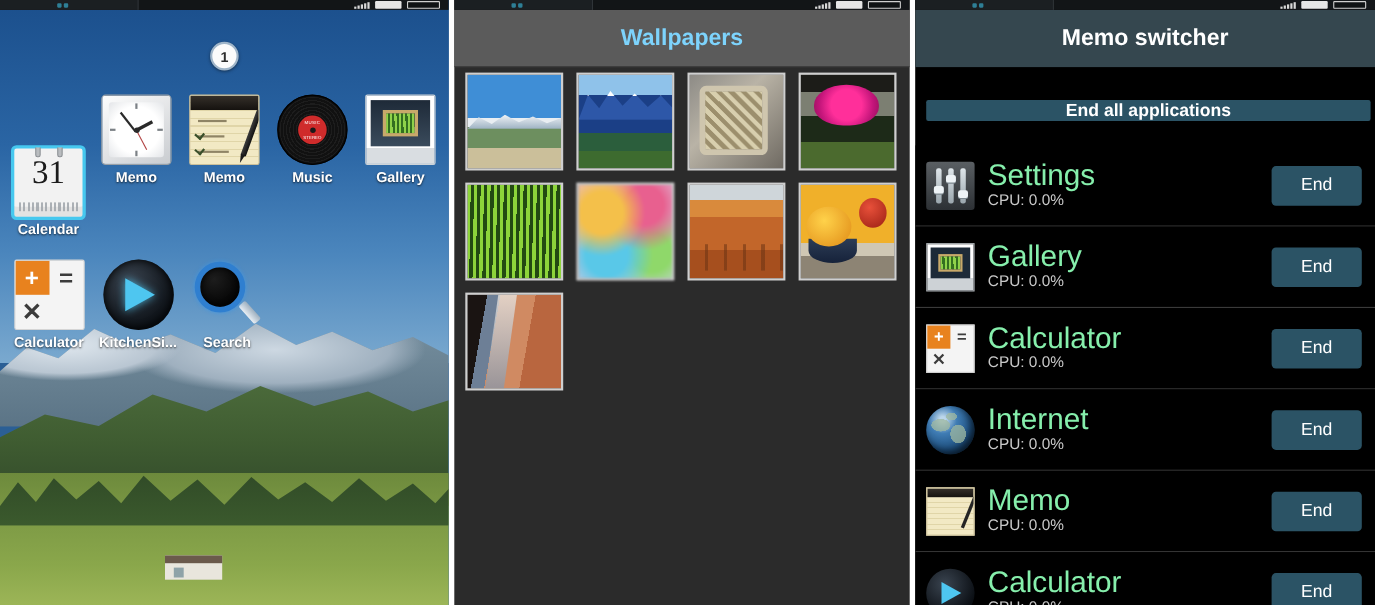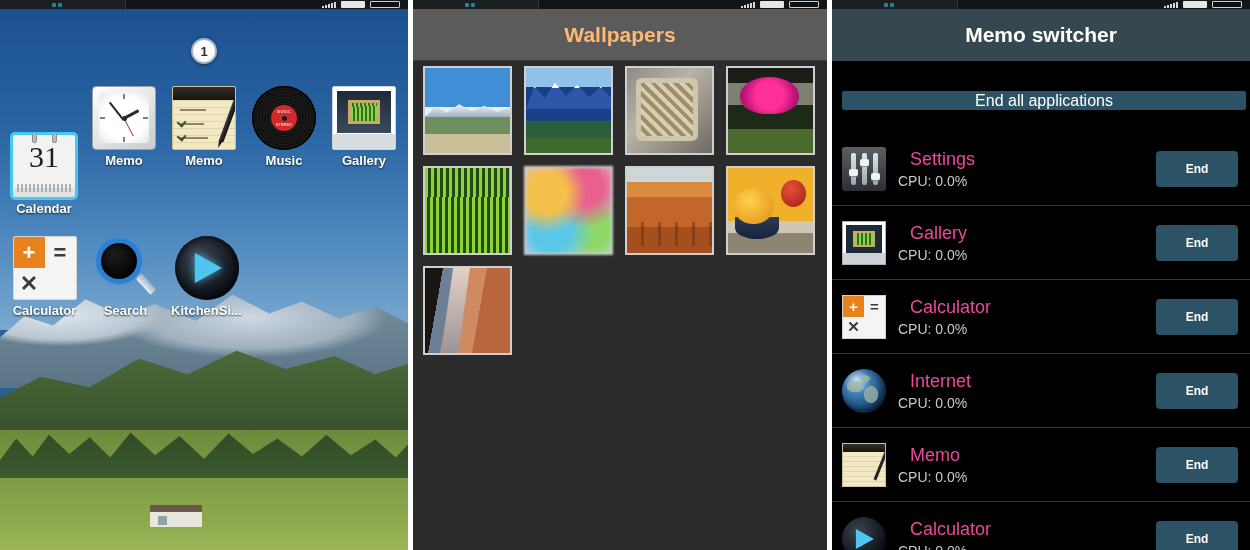--- a/index.html
+++ b/index.html
@@ -153,21 +153,21 @@
   .ic-ks .tri{ position:absolute; left:50%; top:50%; transform:translate(-45%,-50%);
       width:0; height:0; border-top:15px solid transparent; border-bottom:15px solid transparent;
       border-left:27px solid #4ec6f0; filter:drop-shadow(0 0 4px rgba(78,198,240,.8)); }
 
   
   .gap{ width:5px; height:550px; background:#ffffff; }
   .wall{ width:414px; background:#2b2b2b; }
   .wall-title{ position:absolute; top:9px; left:0; right:0; height:52px;
       background:#5b5b5b; border-bottom:1px solid #3d3d3d;
       display:flex; align-items:center; justify-content:center;
-      color:#fdba74; font-size:21px; font-weight:bold; }
+      color:#7dd3fc; font-size:21px; font-weight:bold; }
   .wall-grid{ position:absolute; top:66px; left:10px; right:10px; bottom:0;
       display:flex; flex-wrap:wrap; gap:11px 12px; align-content:flex-start; }
   .thumb{ width:89px; height:89px; border:2px solid #cfcfcf; background:#111;
       overflow:hidden; position:relative; }
   .t1{ background:linear-gradient(180deg,#3f8ed6 0 46%,#e9eef2 46% 56%,#6d8f5f 56% 78%,#cbbf9a 78% 100%); }
   .t1:after{ content:''; position:absolute; left:0; right:0; top:40%; height:18%;
       background:linear-gradient(180deg,#ffffff,#9fb3c4);
       clip-path:polygon(0 100%,12% 30%,26% 70%,40% 15%,55% 60%,70% 25%,85% 65%,100% 35%,100% 100%); }
   .t2{ background:linear-gradient(180deg,#8fc2ea 0 22%,#1b3f86 22% 62%,#2b5e3c 62% 82%,#3d6b2f 82% 100%); }
   .t2:after{ content:''; position:absolute; left:0; right:0; top:14%; height:34%;
@@ -205,31 +205,31 @@
 
   
   .task{ width:418px; background:#000000; }
   .task-title{ position:absolute; top:9px; left:0; right:0; height:52px;
       background:#35474f; display:flex; align-items:center; justify-content:center;
       color:#ffffff; font-size:21px; font-weight:bold; }
   .inuse{ position:absolute; top:61px; left:0; right:0; height:27px;
       background:#474747; color:#dcdcdc; font-size:15px;
       display:flex; align-items:center; padding-left:10px; }
   .endall-wrap{ position:absolute; top:88px; left:0; right:0; padding:3px 4px 5px 10px; }
-  .endall{ height:19px; background:#2b5365; color:#ffffff; font-size:16px; font-weight:normal;
+  .endall{ height:19px; background:#2b5365; color:#ffffff; font-size:16px; font-weight:bold;
       display:flex; align-items:center; justify-content:center; border-radius:2px; }
   .tasklist{ position:absolute; top:132px; left:0; right:0; bottom:0; overflow:hidden; }
   .trow{ height:74px; border-bottom:1px solid #3a3a3a; display:flex; align-items:center;
       padding:0 12px 0 10px; background:#000; }
   .trow .tico{ width:44px; height:44px; flex:0 0 44px; margin-right:12px; position:relative; }
   .trow .tmeta{ flex:1; min-width:0; }
-  .trow .tname{ color:#ec4899; font-size:18px; line-height:24px; white-space:nowrap;margin-left:12px; }
+  .trow .tname{ color:#86efac; font-size:27px; line-height:24px; white-space:nowrap; }
   .trow .tcpu{ color:#c9c9c9; font-size:14px; line-height:18px; margin-top:1px; }
-  .endbtn{ width:82px; height:36px; background:#2b5365; color:#ffffff; font-size:12px;
-      font-weight:bold; border-radius:4px; display:flex; align-items:center;
+  .endbtn{ width:82px; height:36px; background:#2b5365; color:#ffffff; font-size:16px;
+      font-weight:normal; border-radius:4px; display:flex; align-items:center;
       justify-content:center; flex:0 0 82px; }
 
   
   .si-settings{ background:linear-gradient(180deg,#5a5f63,#2c3034); border-radius:3px; }
   .si-settings .sl{ position:absolute; top:6px; width:5px; height:32px;
       background:linear-gradient(180deg,#dfe6ea,#9aa6ad); border-radius:2px; }
   .si-settings .sl:nth-of-type(1){ left:9px; }
   .si-settings .sl:nth-of-type(2){ left:20px; }
   .si-settings .sl:nth-of-type(3){ left:31px; }
   .si-settings .kn{ position:absolute; width:9px; height:7px; background:#eef3f6;
@@ -372,32 +372,32 @@
           <div class="tile ic-calc">
             <div class="o">+</div>
             <div>=</div>
             <div>✕</div>
             <div></div>
           </div>
           <div class="lbl">Calculator</div>
         </div>
 
         <div class="icell">
+          <div class="tile ic-ks">
+            <span class="tri"></span>
+          </div>
+          <div class="lbl">KitchenSi...</div>
+        </div>
+
+        <div class="icell">
           <div class="tile ic-search">
             <span class="handle"></span>
             <span class="glass"></span>
           </div>
           <div class="lbl">Search</div>
-        </div>
-
-        <div class="icell">
-          <div class="tile ic-ks">
-            <span class="tri"></span>
-          </div>
-          <div class="lbl">KitchenSi...</div>
         </div>
       </div>
     </div>
   </div>
 
   <div class="gap"></div>
 
   <div class="panel wall">
     <div class="statusbar">
       <div class="sb-left">

